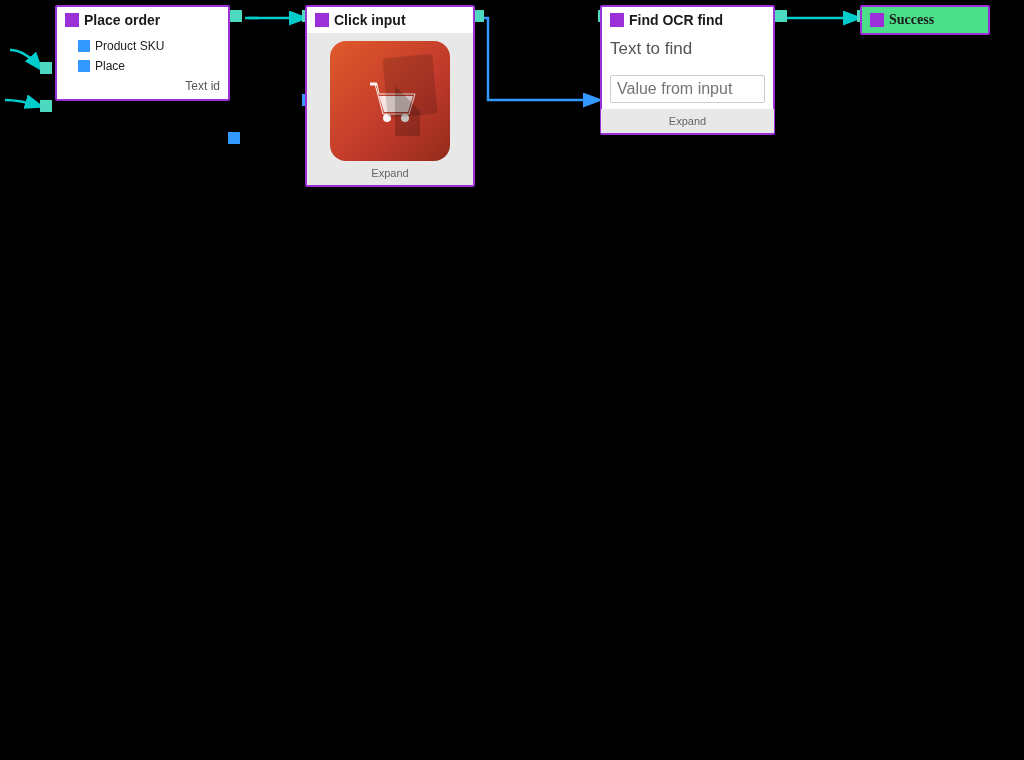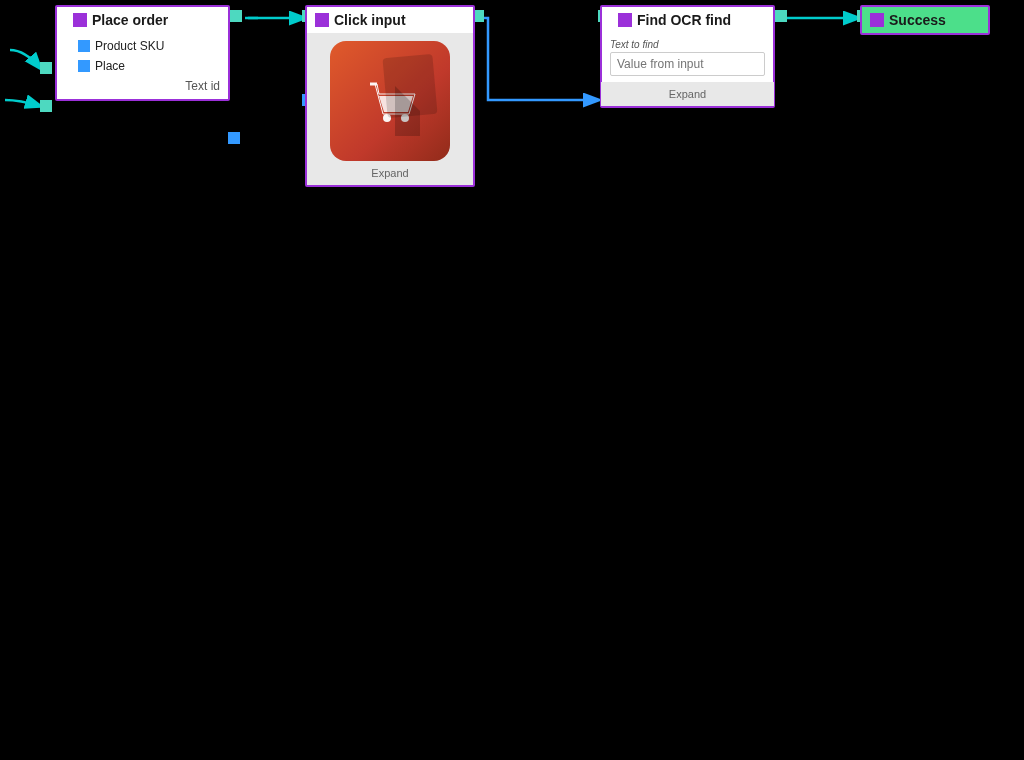--- a/index.html
+++ b/index.html
@@ -39,21 +39,21 @@
       top: 5px;
       left: 55px;
       width: 175px;
       background: #fff;
       border: 2px solid #9b30d9;
     }
 
     .node-header {
       display: flex;
       align-items: center;
-      padding: 5px 16px;
+      padding: 5px 8px;
       background: #fff;
       gap: 5px;
     }
 
     .node-header-icon {
       width: 14px;
       height: 14px;
       background: #9b30d9;
       border: none;
       flex-shrink: 0;
@@ -167,32 +167,31 @@
       width: 175px;
       background: #fff;
       border: 2px solid #9b30d9;
     }
 
     .ocr-body {
       padding: 6px 8px 0 8px;
     }
 
     .ocr-label {
-      font-size: 10px;
+      font-size: 17px;
       color: #555;
-      margin-bottom: 2px;
-      font-style: italic;
+      margin-bottom: 16px;
     }
 
     .ocr-input {
       width: 100%;
       border: 1px solid #ccc;
       border-radius: 2px;
       padding: 4px 6px;
-      font-size: 12px;
+      font-size: 16px;
       color: #aaa;
       background: #fff;
       margin-bottom: 6px;
     }
 
     .ocr-expand {
       font-size: 11px;
       color: #666;
       padding: 6px 0;
       text-align: center;
@@ -217,20 +216,21 @@
       width: 14px;
       height: 14px;
       background: #9b30d9;
       flex-shrink: 0;
     }
 
     .success-title {
       font-size: 14px;
       font-weight: bold;
       color: #1a1a1a;
+      font-family: Liberation Serif, serif;
     }
   </style>
 </head>
 <body>
 
 <div class="canvas">
 
   <svg class="connectors" xmlns="http://www.w3.org/2000/svg">
 
     <path d="M 10 50 Q 25 50 40 68" stroke="#00cccc" stroke-width="2.5" fill="none" marker-end="url(#arrowTeal)"></path>

